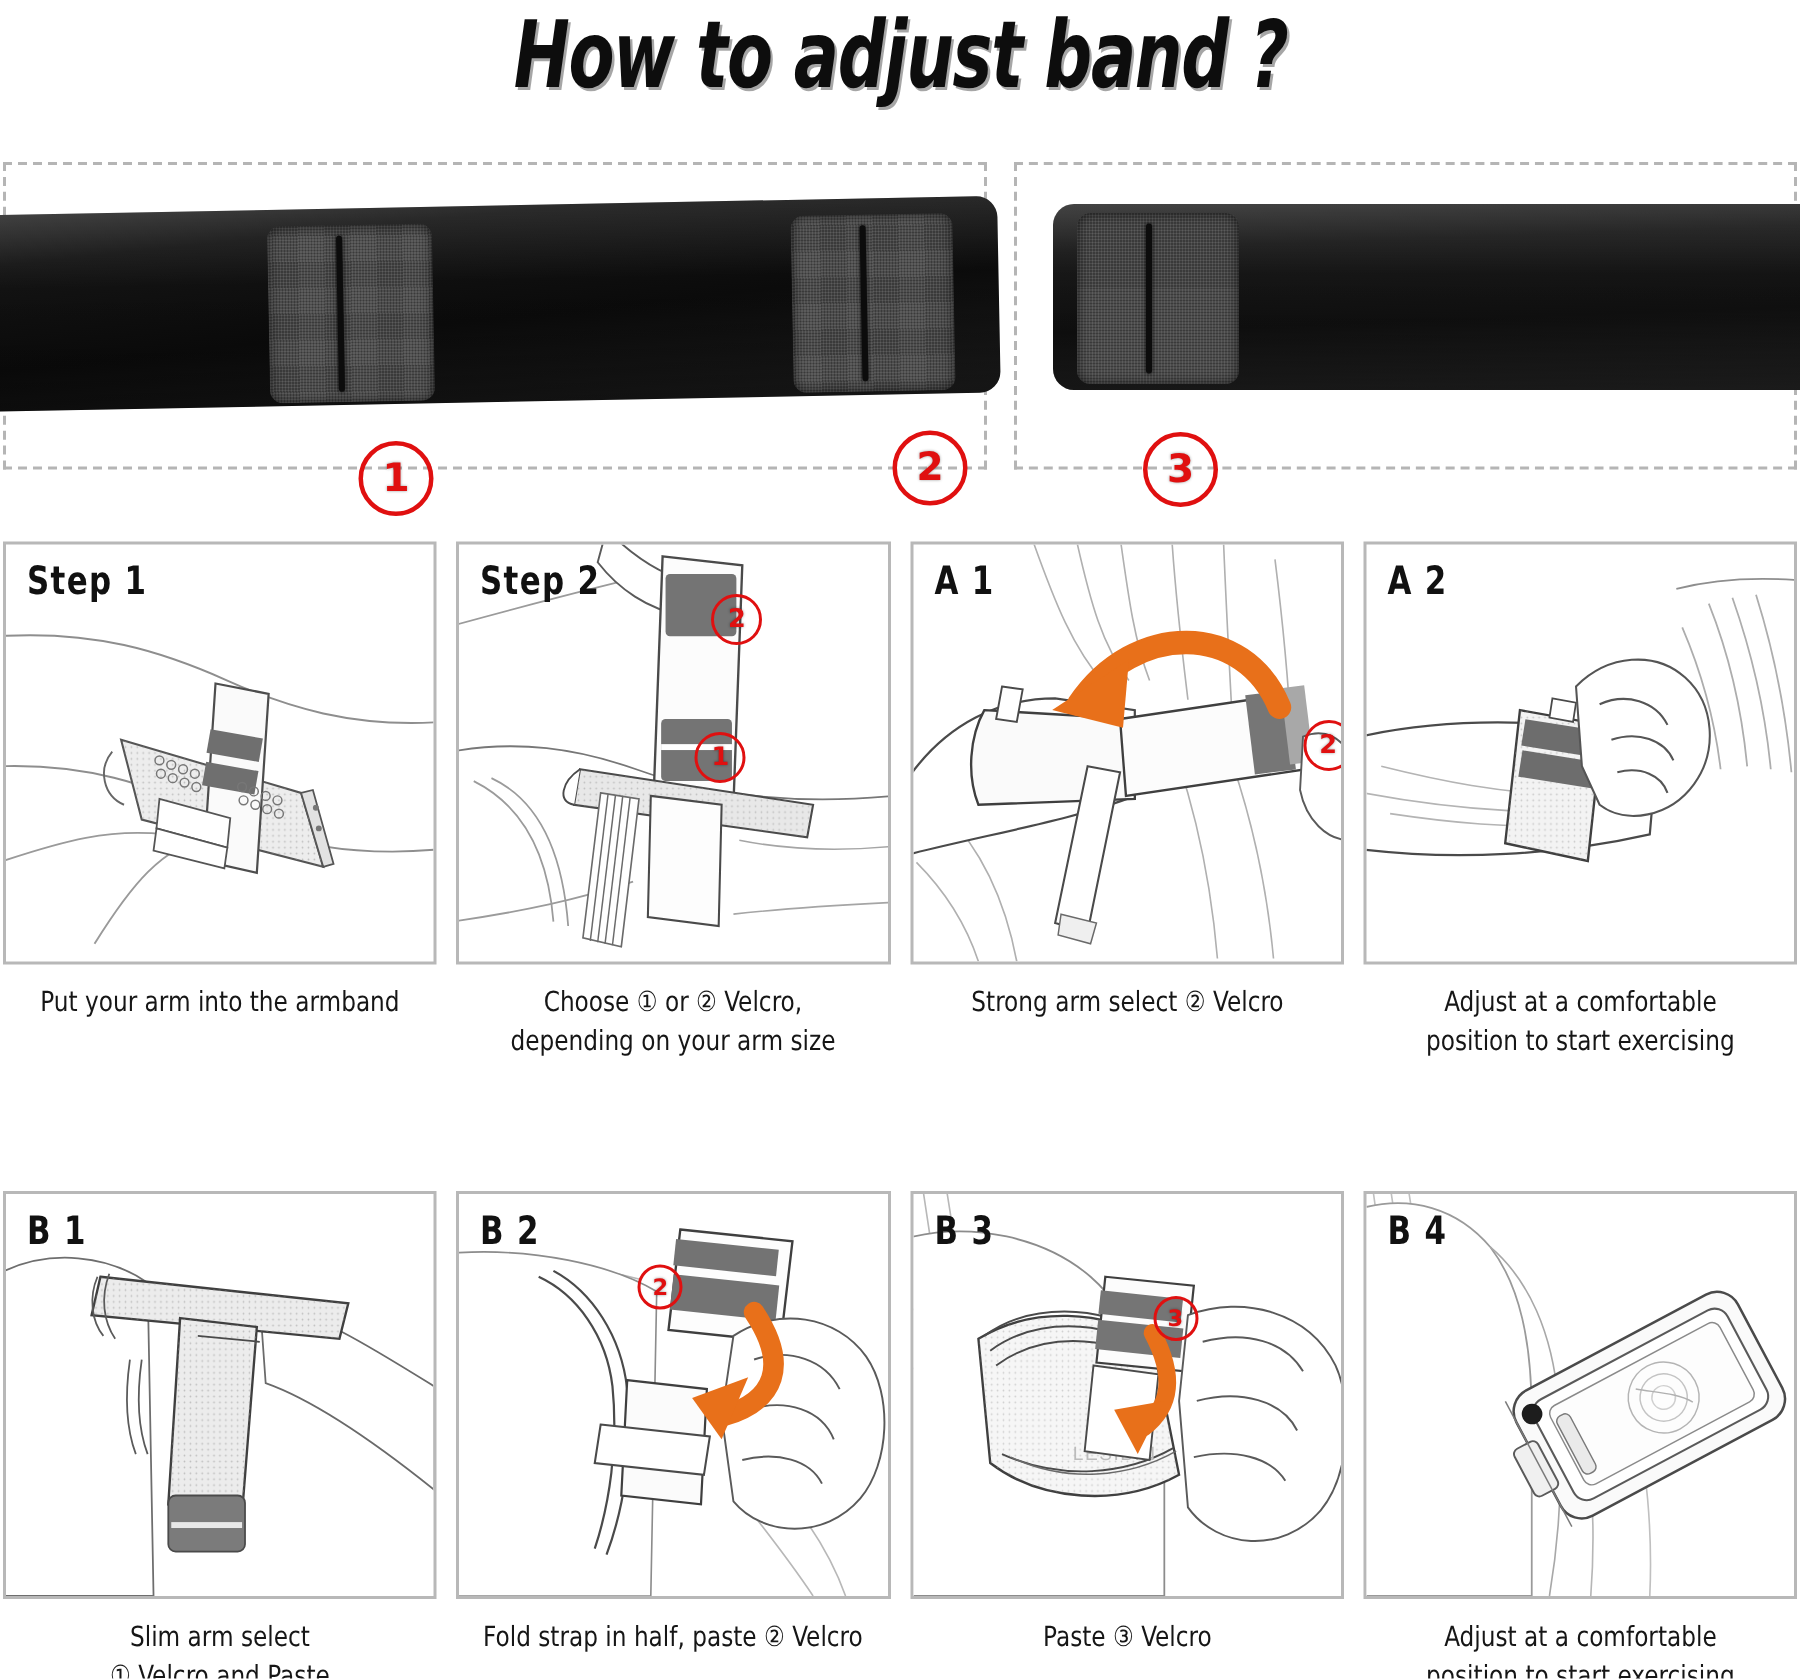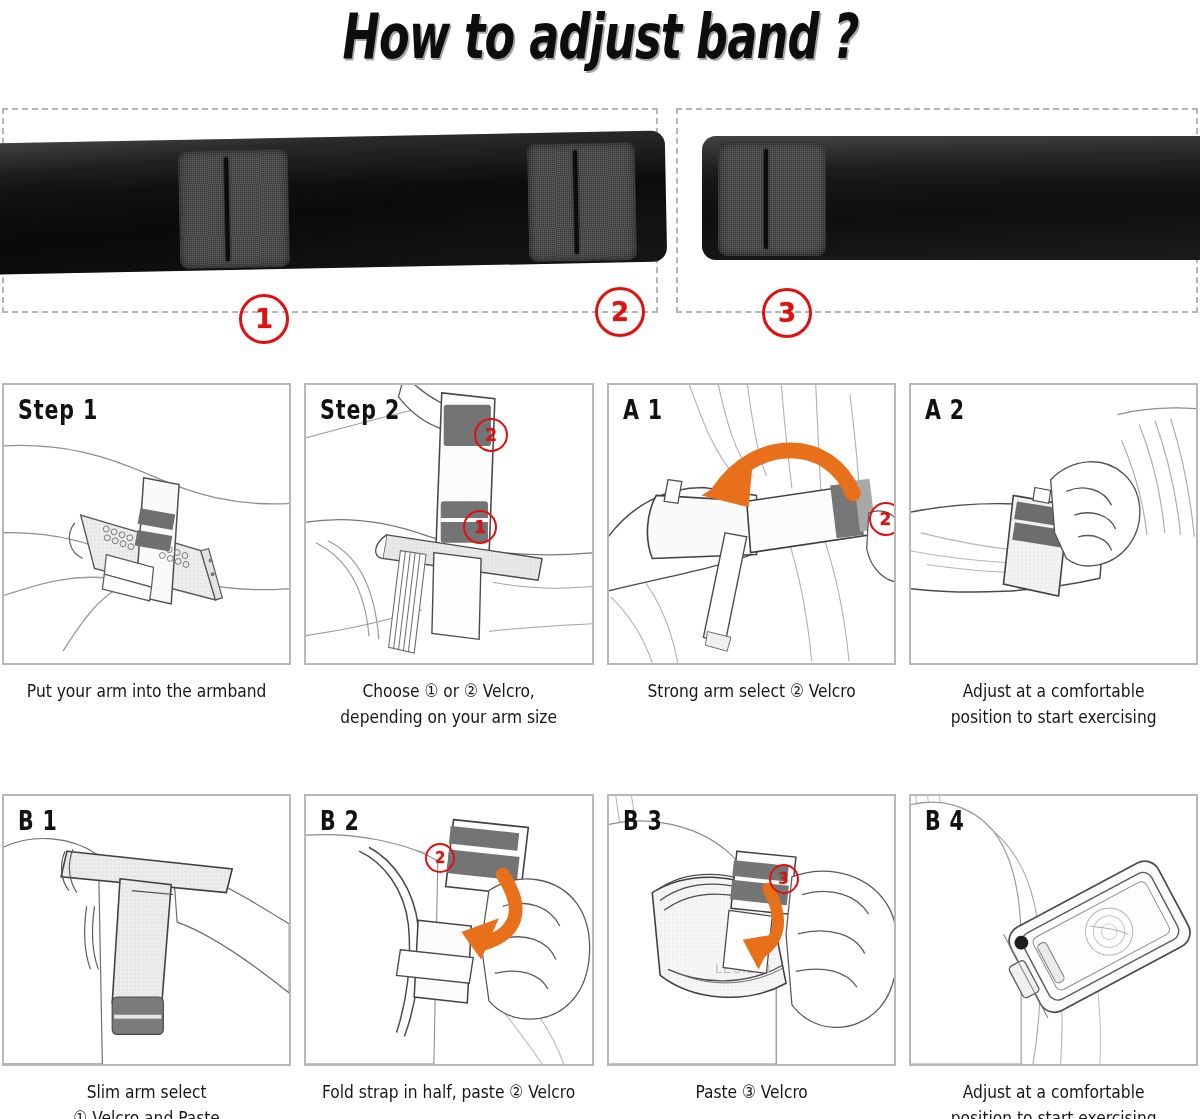--- a/index.html
+++ b/index.html
@@ -77,21 +77,21 @@
   .m1{left:239px;top:186px;}
   .m2{left:595px;top:179px;}
   .m3{left:762px;top:180px;}
 
   
   .grid{
     position:absolute;left:0;right:0;
     display:grid;grid-template-columns:repeat(4,1fr);column-gap:13px;
     padding:0 2px;box-sizing:border-box;
   }
-  .grid.row1{top:383px;}
+  .grid.row1{top:361px;}
   .grid.row2{top:794px;}
 
   .cell{display:flex;flex-direction:column;}
   .panel{
     position:relative;height:282px;border:2px solid #b8b8b8;background:#fff;
     overflow:hidden;box-sizing:border-box;
   }
   .grid.row2 .panel{height:272px;}
   .panel-label{
     position:absolute;left:14px;top:10px;z-index:9;

